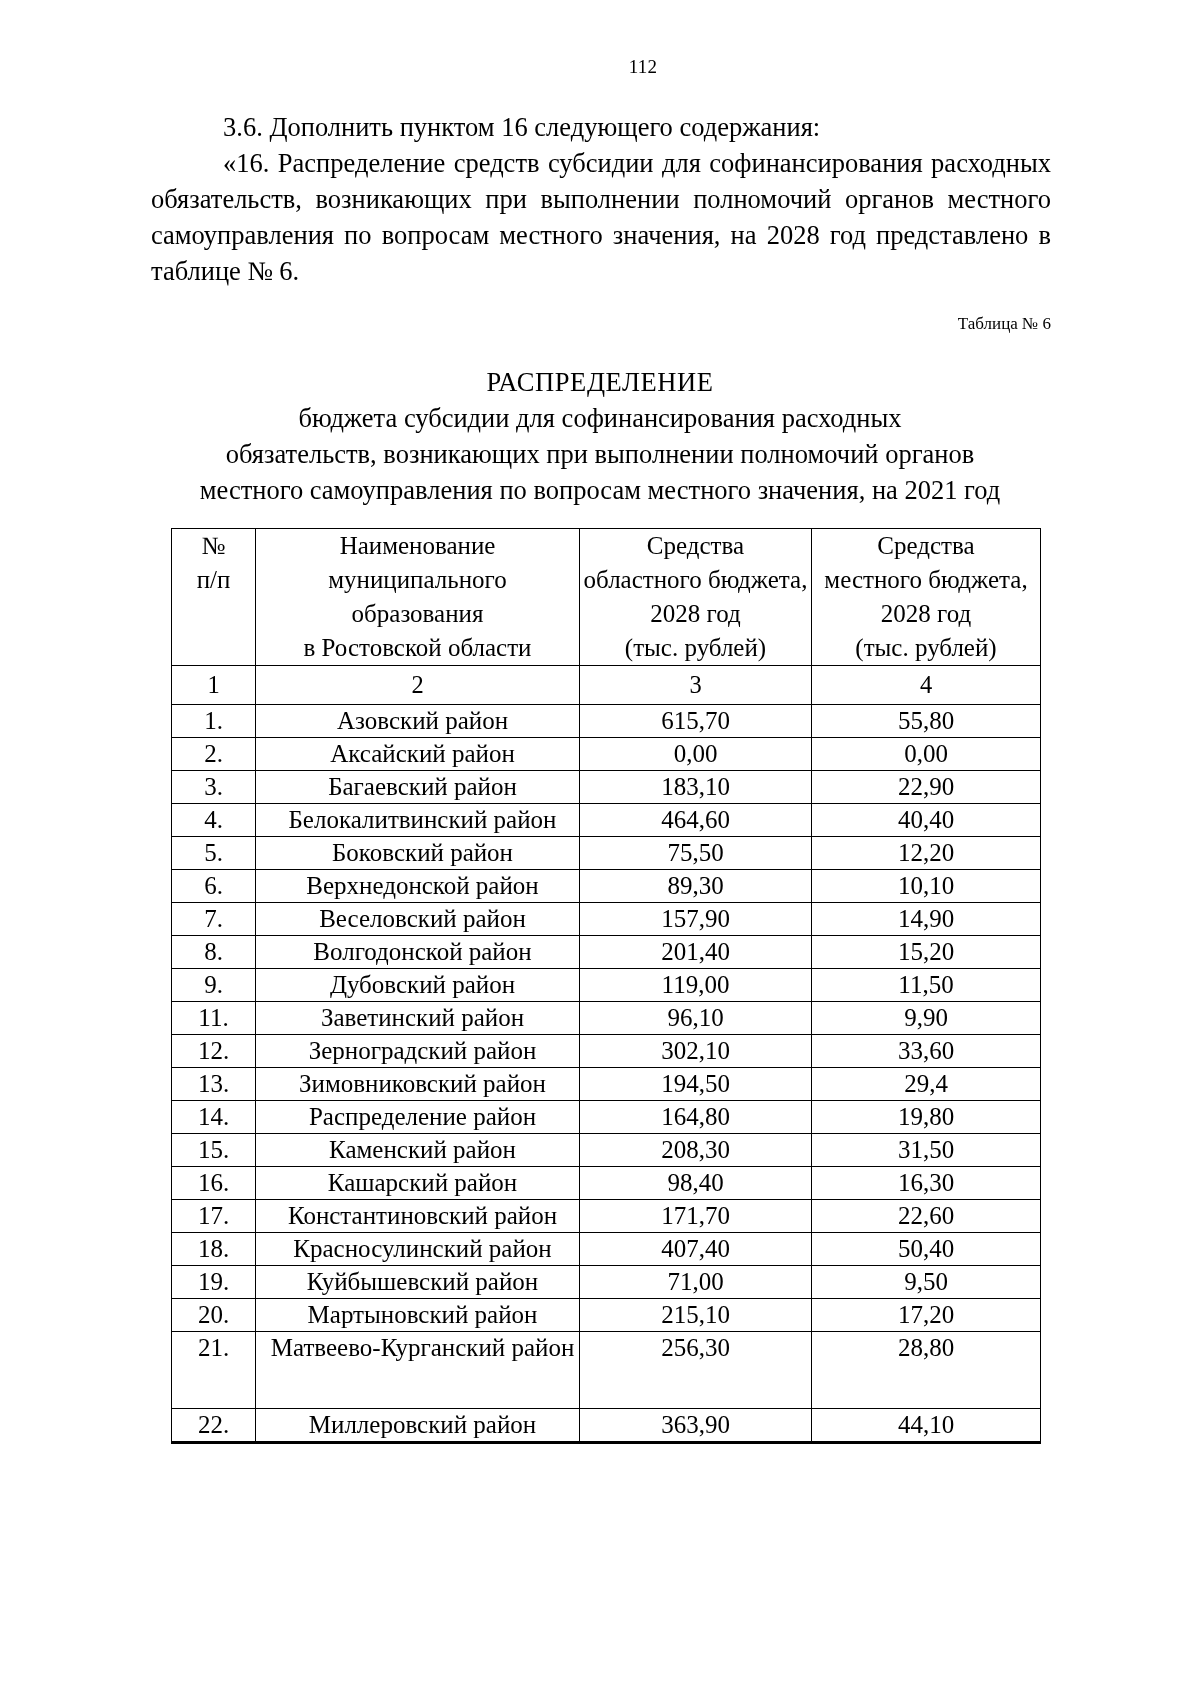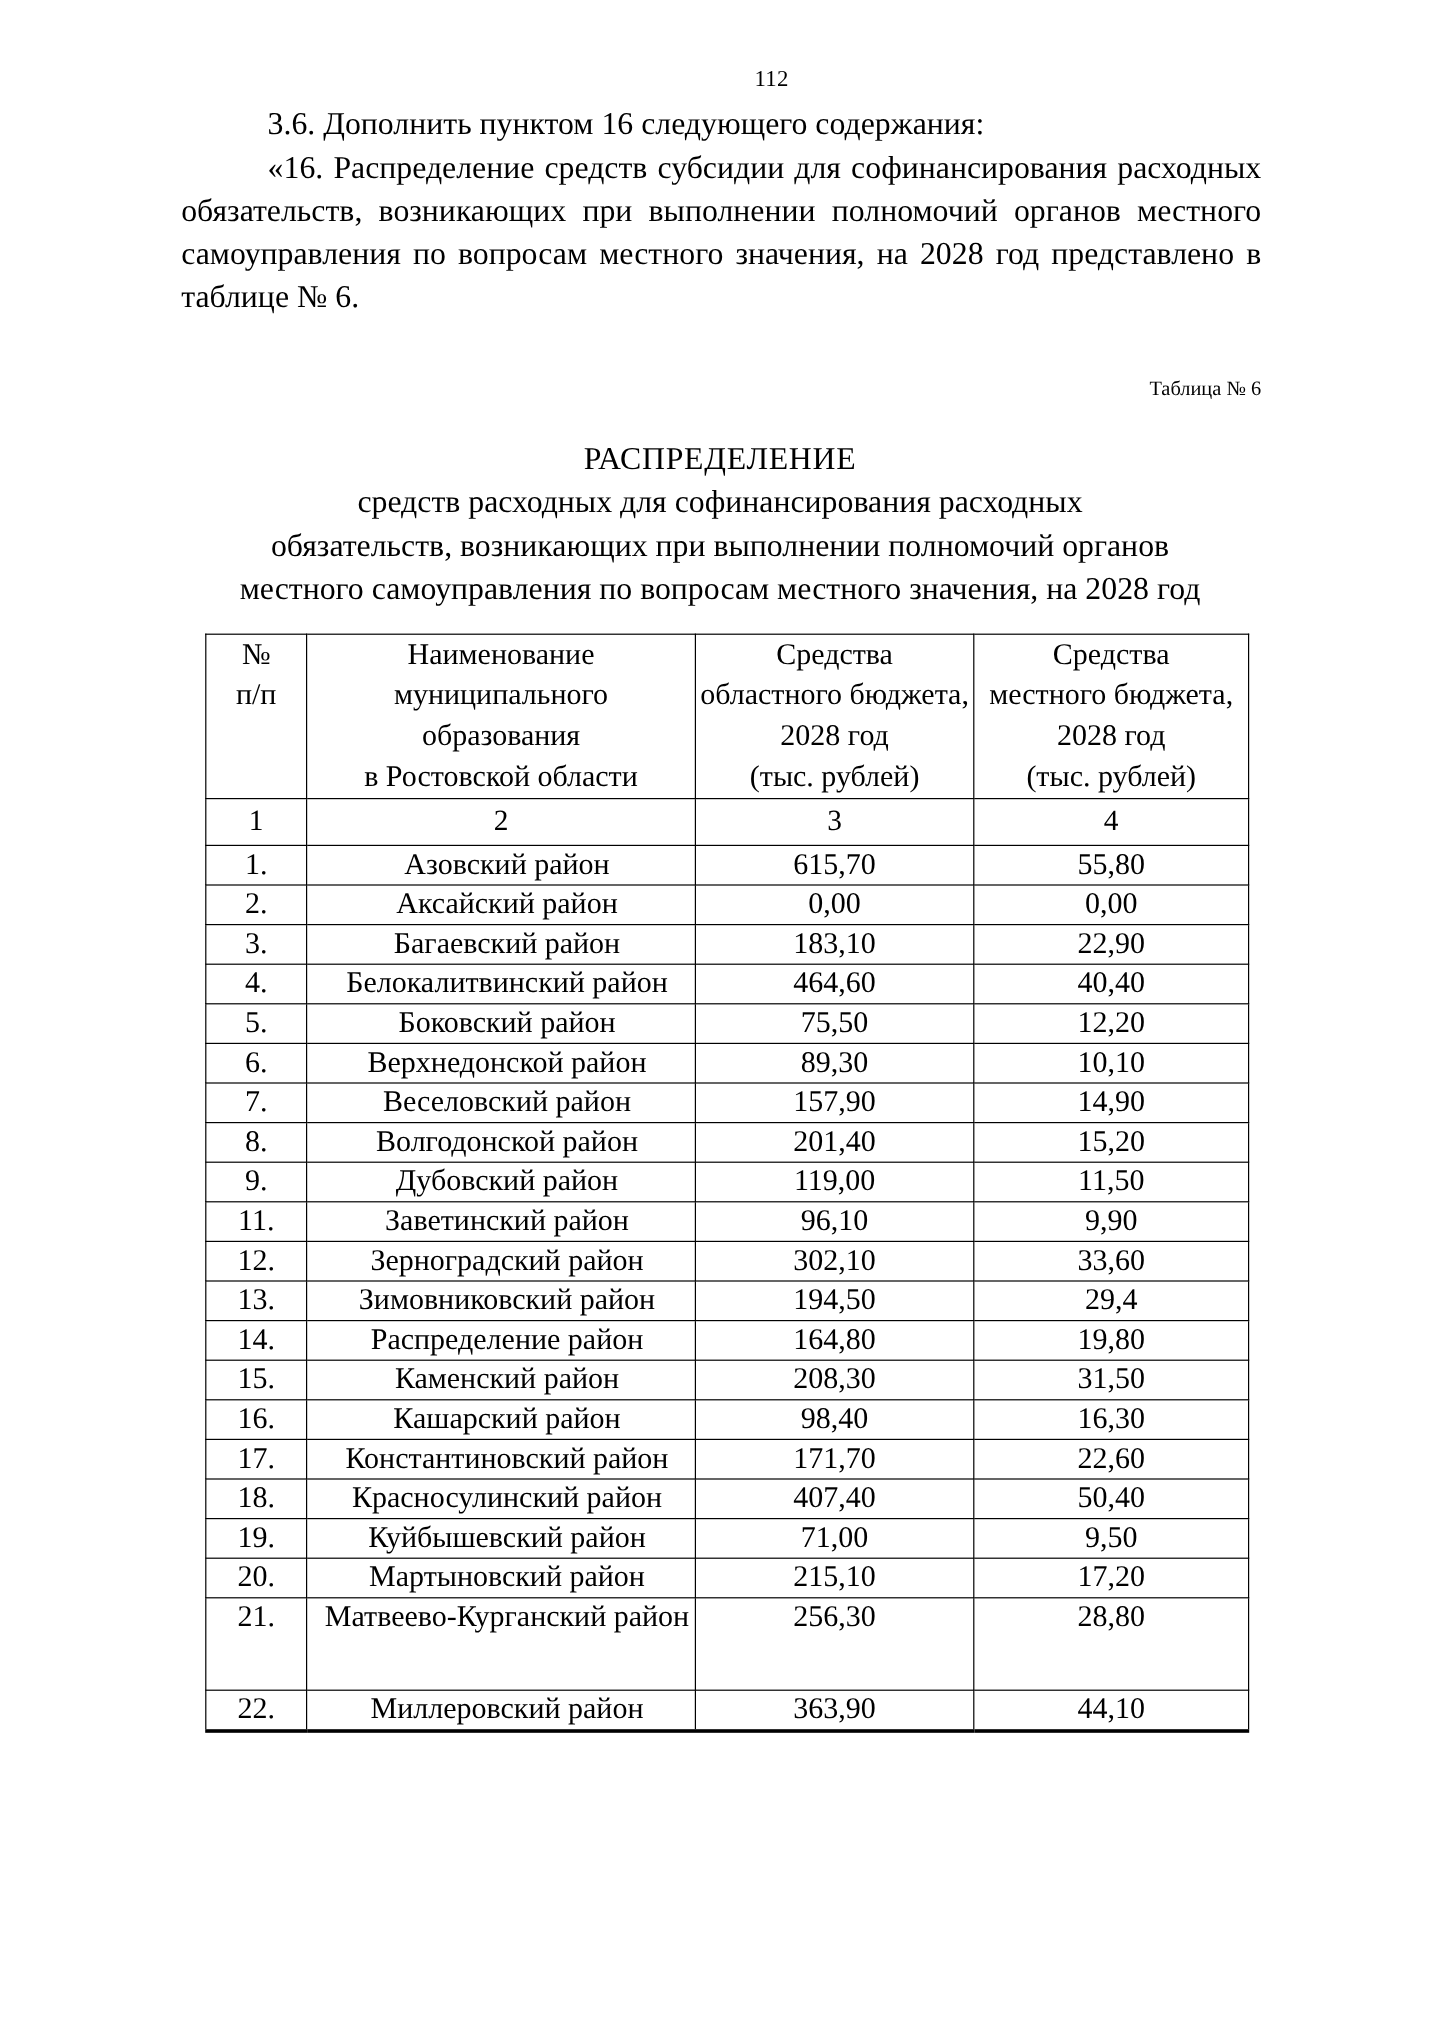--- a/index.html
+++ b/index.html
@@ -33,21 +33,21 @@
     width: 1200px;
     text-align: center;
     font-size: 19px;
     letter-spacing: 0.2px;
     padding-left: 43px;
   }
 
   
   .body-text {
     position: absolute;
-    top: 85px;
+    top: 109px;
     left: 151px;
     width: 900px;
   }
   .para {
     font-size: 26.5px;
     line-height: 36px;
     text-indent: 72px;
     text-align: justify;
     margin: 0 0 0 0;
     hyphens: none;
@@ -153,23 +153,23 @@
 
   <div class="body-text">
     <p class="para first">3.6. Дополнить пунктом 16 следующего содержания:</p>
     <p class="para">«16. Распределение средств субсидии для софинансирования расходных обязательств, возникающих при выполнении полномочий органов местного самоуправления по вопросам местного значения, на 2028 год представлено в таблице № 6.</p>
   </div>
 
   <div class="table-label">Таблица № 6</div>
 
   <div class="heading-block">
     <div class="heading-main">РАСПРЕДЕЛЕНИЕ</div>
-    <div class="heading-sub">средств расходных для софинансирования расходных</div>
+    <div class="heading-sub">бюджета субсидии для софинансирования расходных</div>
     <div class="heading-sub">обязательств, возникающих при выполнении полномочий органов</div>
-    <div class="heading-sub">местного самоуправления по вопросам местного значения, на 2028 год</div>
+    <div class="heading-sub">местного самоуправления по вопросам местного значения, на 2021 год</div>
   </div>
 
   <table class="data-table">
     <colgroup>
       <col class="col-num">
       <col class="col-name">
       <col class="col-oblast">
       <col class="col-local">
     </colgroup>
     <thead>

